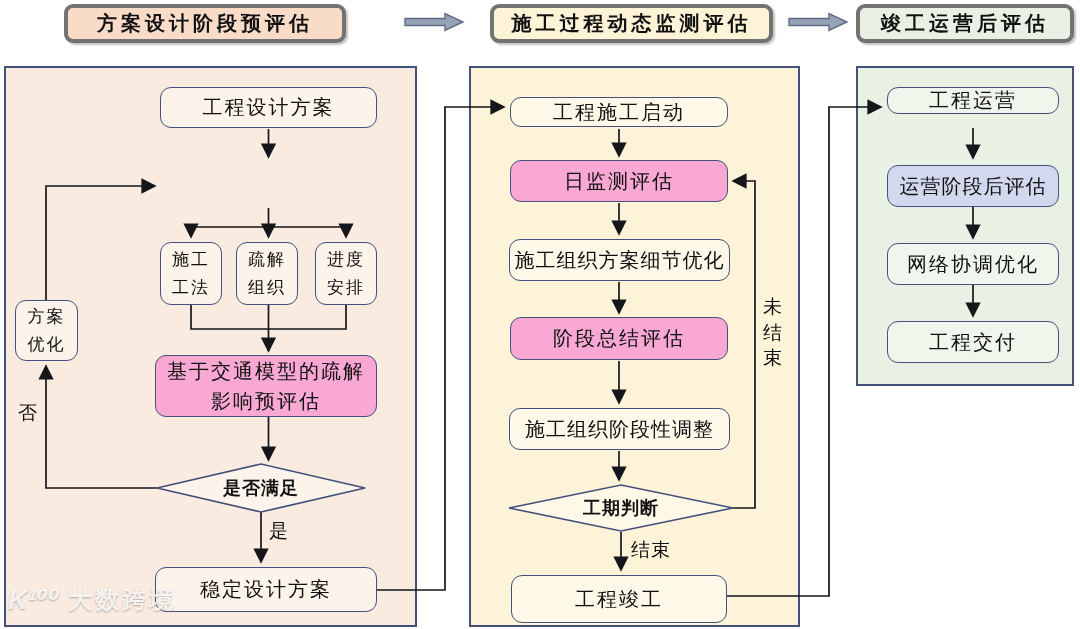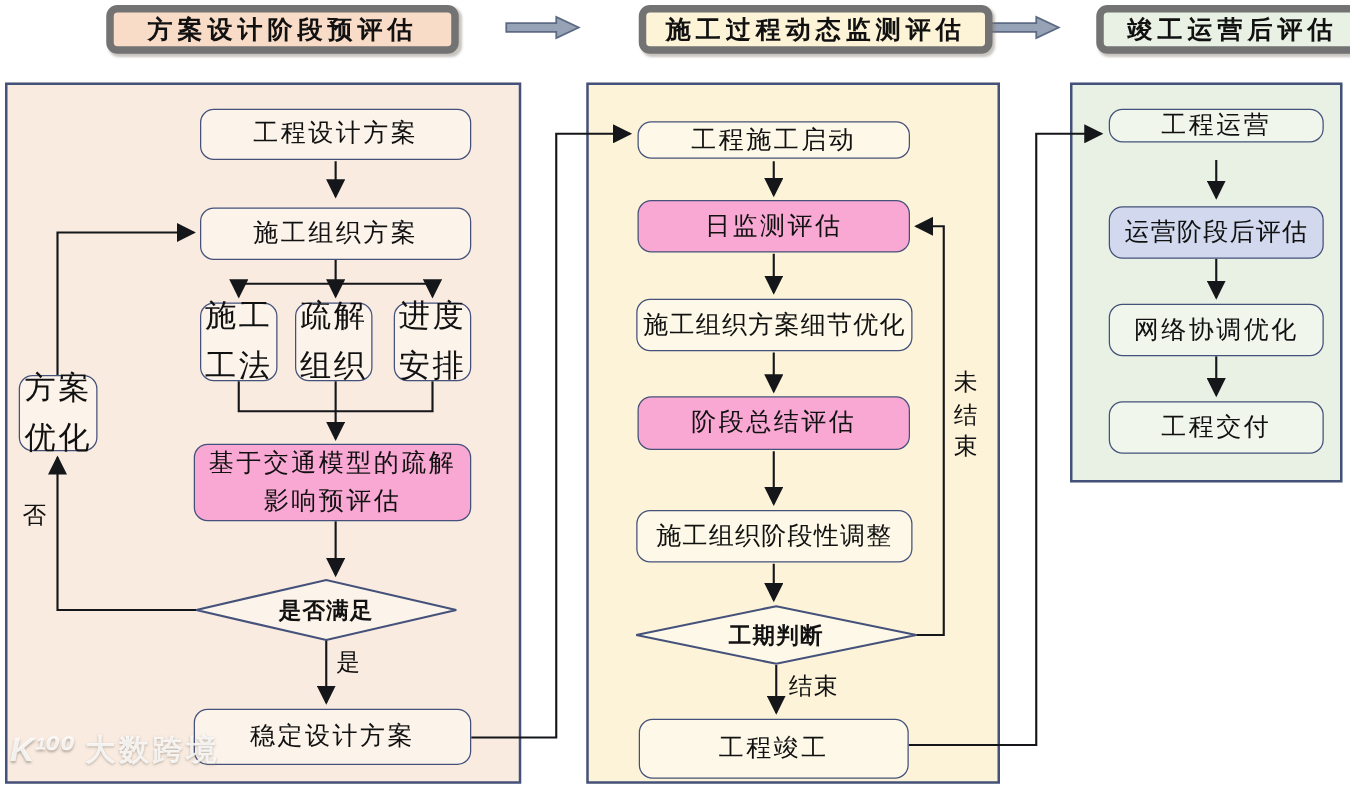--- a/index.html
+++ b/index.html
@@ -6,40 +6,40 @@
   #stage{
     position:relative;width:1080px;height:629px;overflow:hidden;background:#ffffff;
     font-family:"Liberation Serif","DejaVu Serif",serif;color:#111;
   }
   .panel{position:absolute;border:2px solid #44517a;box-sizing:border-box;}
   #panel1{left:4px;top:66px;width:413px;height:561px;background:#f9ebe0;}
   #panel2{left:469px;top:66px;width:331px;height:561px;background:#fcf3d9;}
   #panel3{left:856px;top:66px;width:218px;height:320px;background:#e8f1e3;}
 
   .hdr{
-    position:absolute;box-sizing:border-box;border:6px solid #737373;border-radius:9px;
+    position:absolute;box-sizing:border-box;border:4px solid #737373;border-radius:9px;
     display:flex;align-items:center;justify-content:center;
     font-size:20px;font-weight:600;letter-spacing:4px;
-    box-shadow:2px 2px 2px rgba(130,122,110,.45);white-space:nowrap;margin-left:21px;
+    box-shadow:2px 2px 2px rgba(130,122,110,.45);white-space:nowrap;
   }
   #hdr1{left:64px;top:4px;width:282px;height:39px;background:#f8dcc7;}
   #hdr2{left:490px;top:4px;width:283px;height:39px;background:#fdf4d8;}
   #hdr3{left:856px;top:4px;width:218px;height:39px;background:#e8f1e3;}
 
   .node{
     position:absolute;box-sizing:border-box;border:1.6px solid #44517a;border-radius:11px;
     display:flex;align-items:center;justify-content:center;text-align:center;
     font-size:20px;line-height:1.52;letter-spacing:2px;white-space:pre-line;
   }
   .p1n{background:#fcf3ea;}
   .p2n{background:#fdf8e7;}
   .p3n{background:#f1f6ed;}
   .blue{background:#f9a8d4;}
   .blue3{background:#d2d9ef;}
-  .small{font-size:25px;line-height:1.6;}
+  .small{font-size:17px;line-height:1.6;}
 
   .dlabel{
     position:absolute;display:flex;align-items:center;justify-content:center;
     font-size:18px;letter-spacing:1px;text-align:center;white-space:pre-line;font-weight:bold;
   }
   .edge-label{
     position:absolute;font-size:19px;letter-spacing:1px;white-space:pre-line;
     line-height:1.35;text-align:center;
   }
   svg.overlay{position:absolute;left:0;top:0;pointer-events:none;}
@@ -102,21 +102,20 @@
 
     <polygon points="157,488 261,464 365,488 261,512" fill="#fcf3ea" stroke="#44517a" stroke-width="1.7"></polygon>
     <polygon points="509,508 621,485 733,508 621,531" fill="#fdf8e7" stroke="#44517a" stroke-width="1.7"></polygon>
   </svg>
 
   <div class="hdr" id="hdr1">方案设计阶段预评估</div>
   <div class="hdr" id="hdr2">施工过程动态监测评估</div>
   <div class="hdr" id="hdr3">竣工运营后评估</div>
 
   <div class="node p1n" style="left:160px;top:87px;width:217px;height:41px;">工程设计方案</div>
-  <div class="node p1n" style="left:160px;top:166px;width:217px;height:42px;">施工组织方案</div>
   <div class="node p1n small" style="left:160px;top:242px;width:62px;height:63px;">施工
 工法</div>
   <div class="node p1n small" style="left:236px;top:242px;width:62px;height:63px;">疏解
 组织</div>
   <div class="node p1n small" style="left:315px;top:242px;width:62px;height:63px;">进度
 安排</div>
   <div class="node blue" style="left:155px;top:355px;width:222px;height:62px;">基于交通模型的疏解
 影响预评估</div>
   <div class="node p1n small" style="left:15px;top:300px;width:63px;height:61px;">方案
 优化</div>

